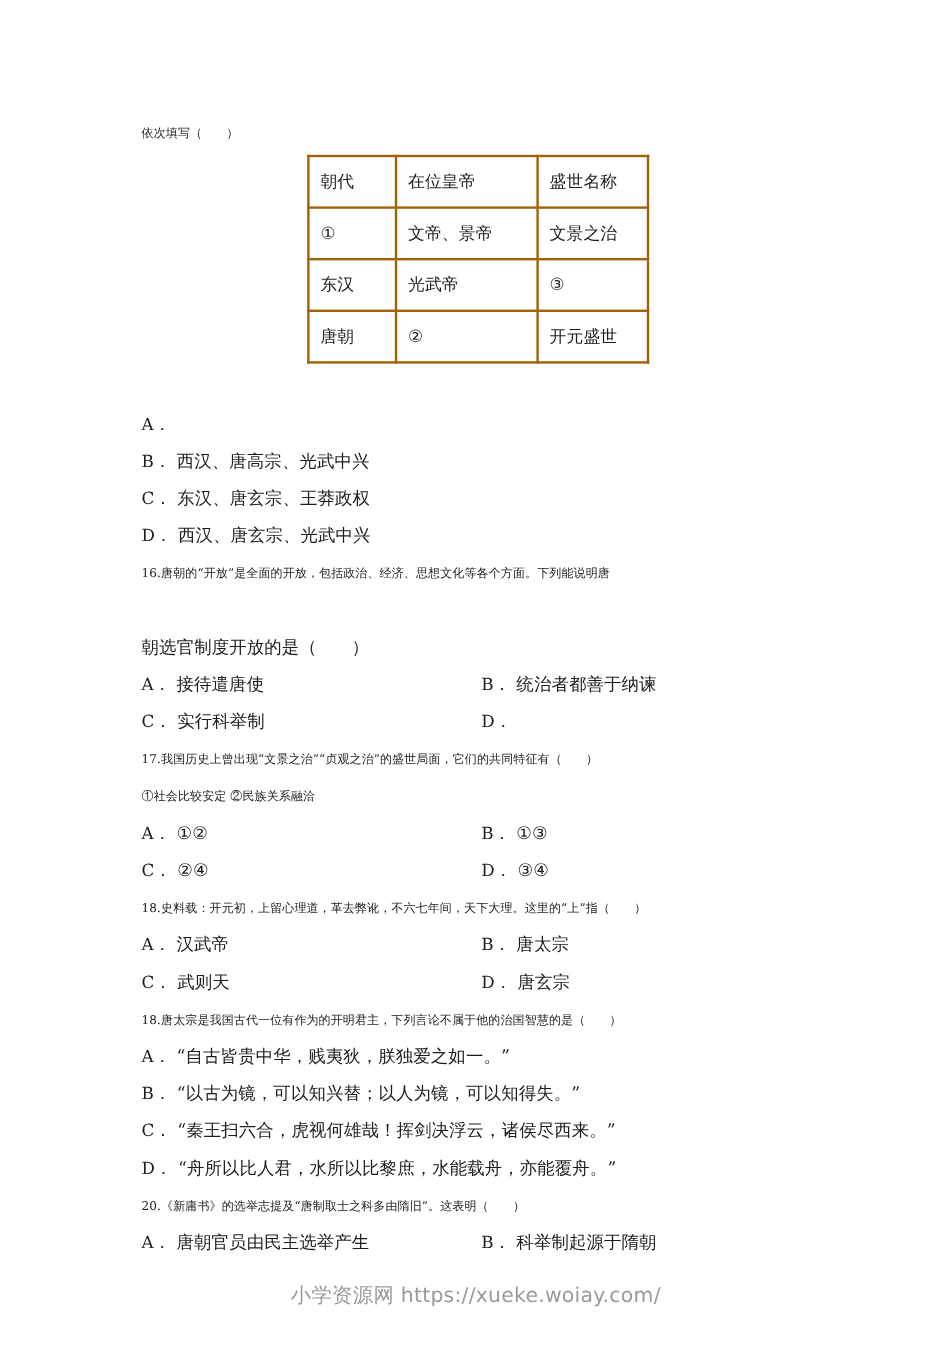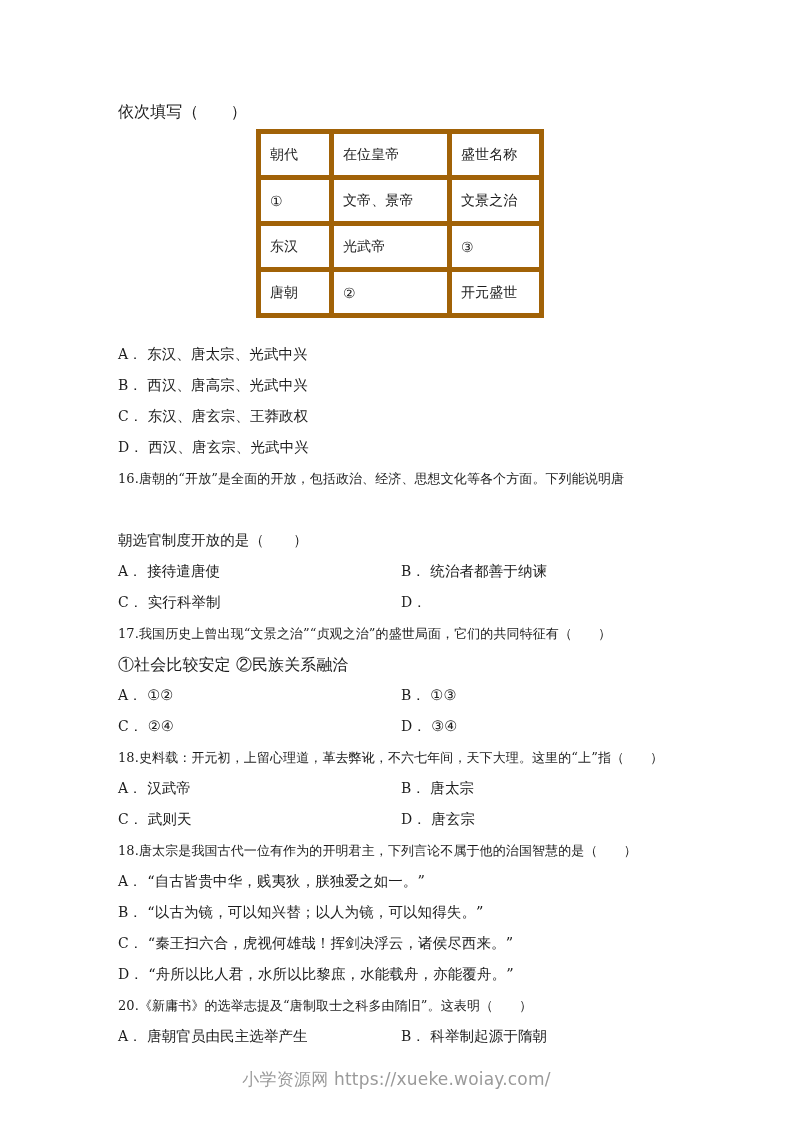--- a/index.html
+++ b/index.html
@@ -25,27 +25,27 @@
   }
   .content {
     position: absolute;
     left: 118px;
     top: 96px;
     width: 570px;
   }
 
   
   .line {
-    font-size: 16px;
+    font-size: 10px;
     line-height: 31px;
     white-space: nowrap;
     letter-spacing: 0.1px;
   }
   .q-line {
-    font-size: 13px;
+    font-size: 10px;
     line-height: 31px;
     letter-spacing: 0.1px;
   }
   .q-cont {
     font-size: 14.5px;
     line-height: 31px;
     letter-spacing: 0.1px;
     margin-top: 31px;
   }
 
@@ -88,21 +88,21 @@
     left: 256px;
     top: 129px;
     width: 283px;
   }
   table.dyn {
     border-collapse: collapse;
     width: 283px;
     table-layout: fixed;
   }
   table.dyn td {
-    border: 5px solid #a16207;
+    border: 2px solid #a16207;
     height: 41px;
     padding: 0 9px;
     font-size: 14px;
     vertical-align: middle;
     letter-spacing: 0.1px;
     font-family: "DejaVu Serif", "Liberation Serif", serif;
   }
   table.dyn col.c1 { width: 73px; }
   table.dyn col.c2 { width: 118px; }
   table.dyn col.c3 { width: 92px; }
@@ -163,21 +163,20 @@
 
   <div class="content">
 
     <div class="line">依次填写（　　）</div>
 
     <div class="gap-table"></div>
 
     <div>
       <div class="opt-full">
         <span class="opt-label">A．</span>
-        <span class="opt-text">东汉、唐太宗、光武中兴</span>
       </div>
       <div class="opt-full">
         <span class="opt-label">B．</span>
         <span class="opt-text">西汉、唐高宗、光武中兴</span>
       </div>
       <div class="opt-full">
         <span class="opt-label">C．</span>
         <span class="opt-text">东汉、唐玄宗、王莽政权</span>
       </div>
       <div class="opt-full">

